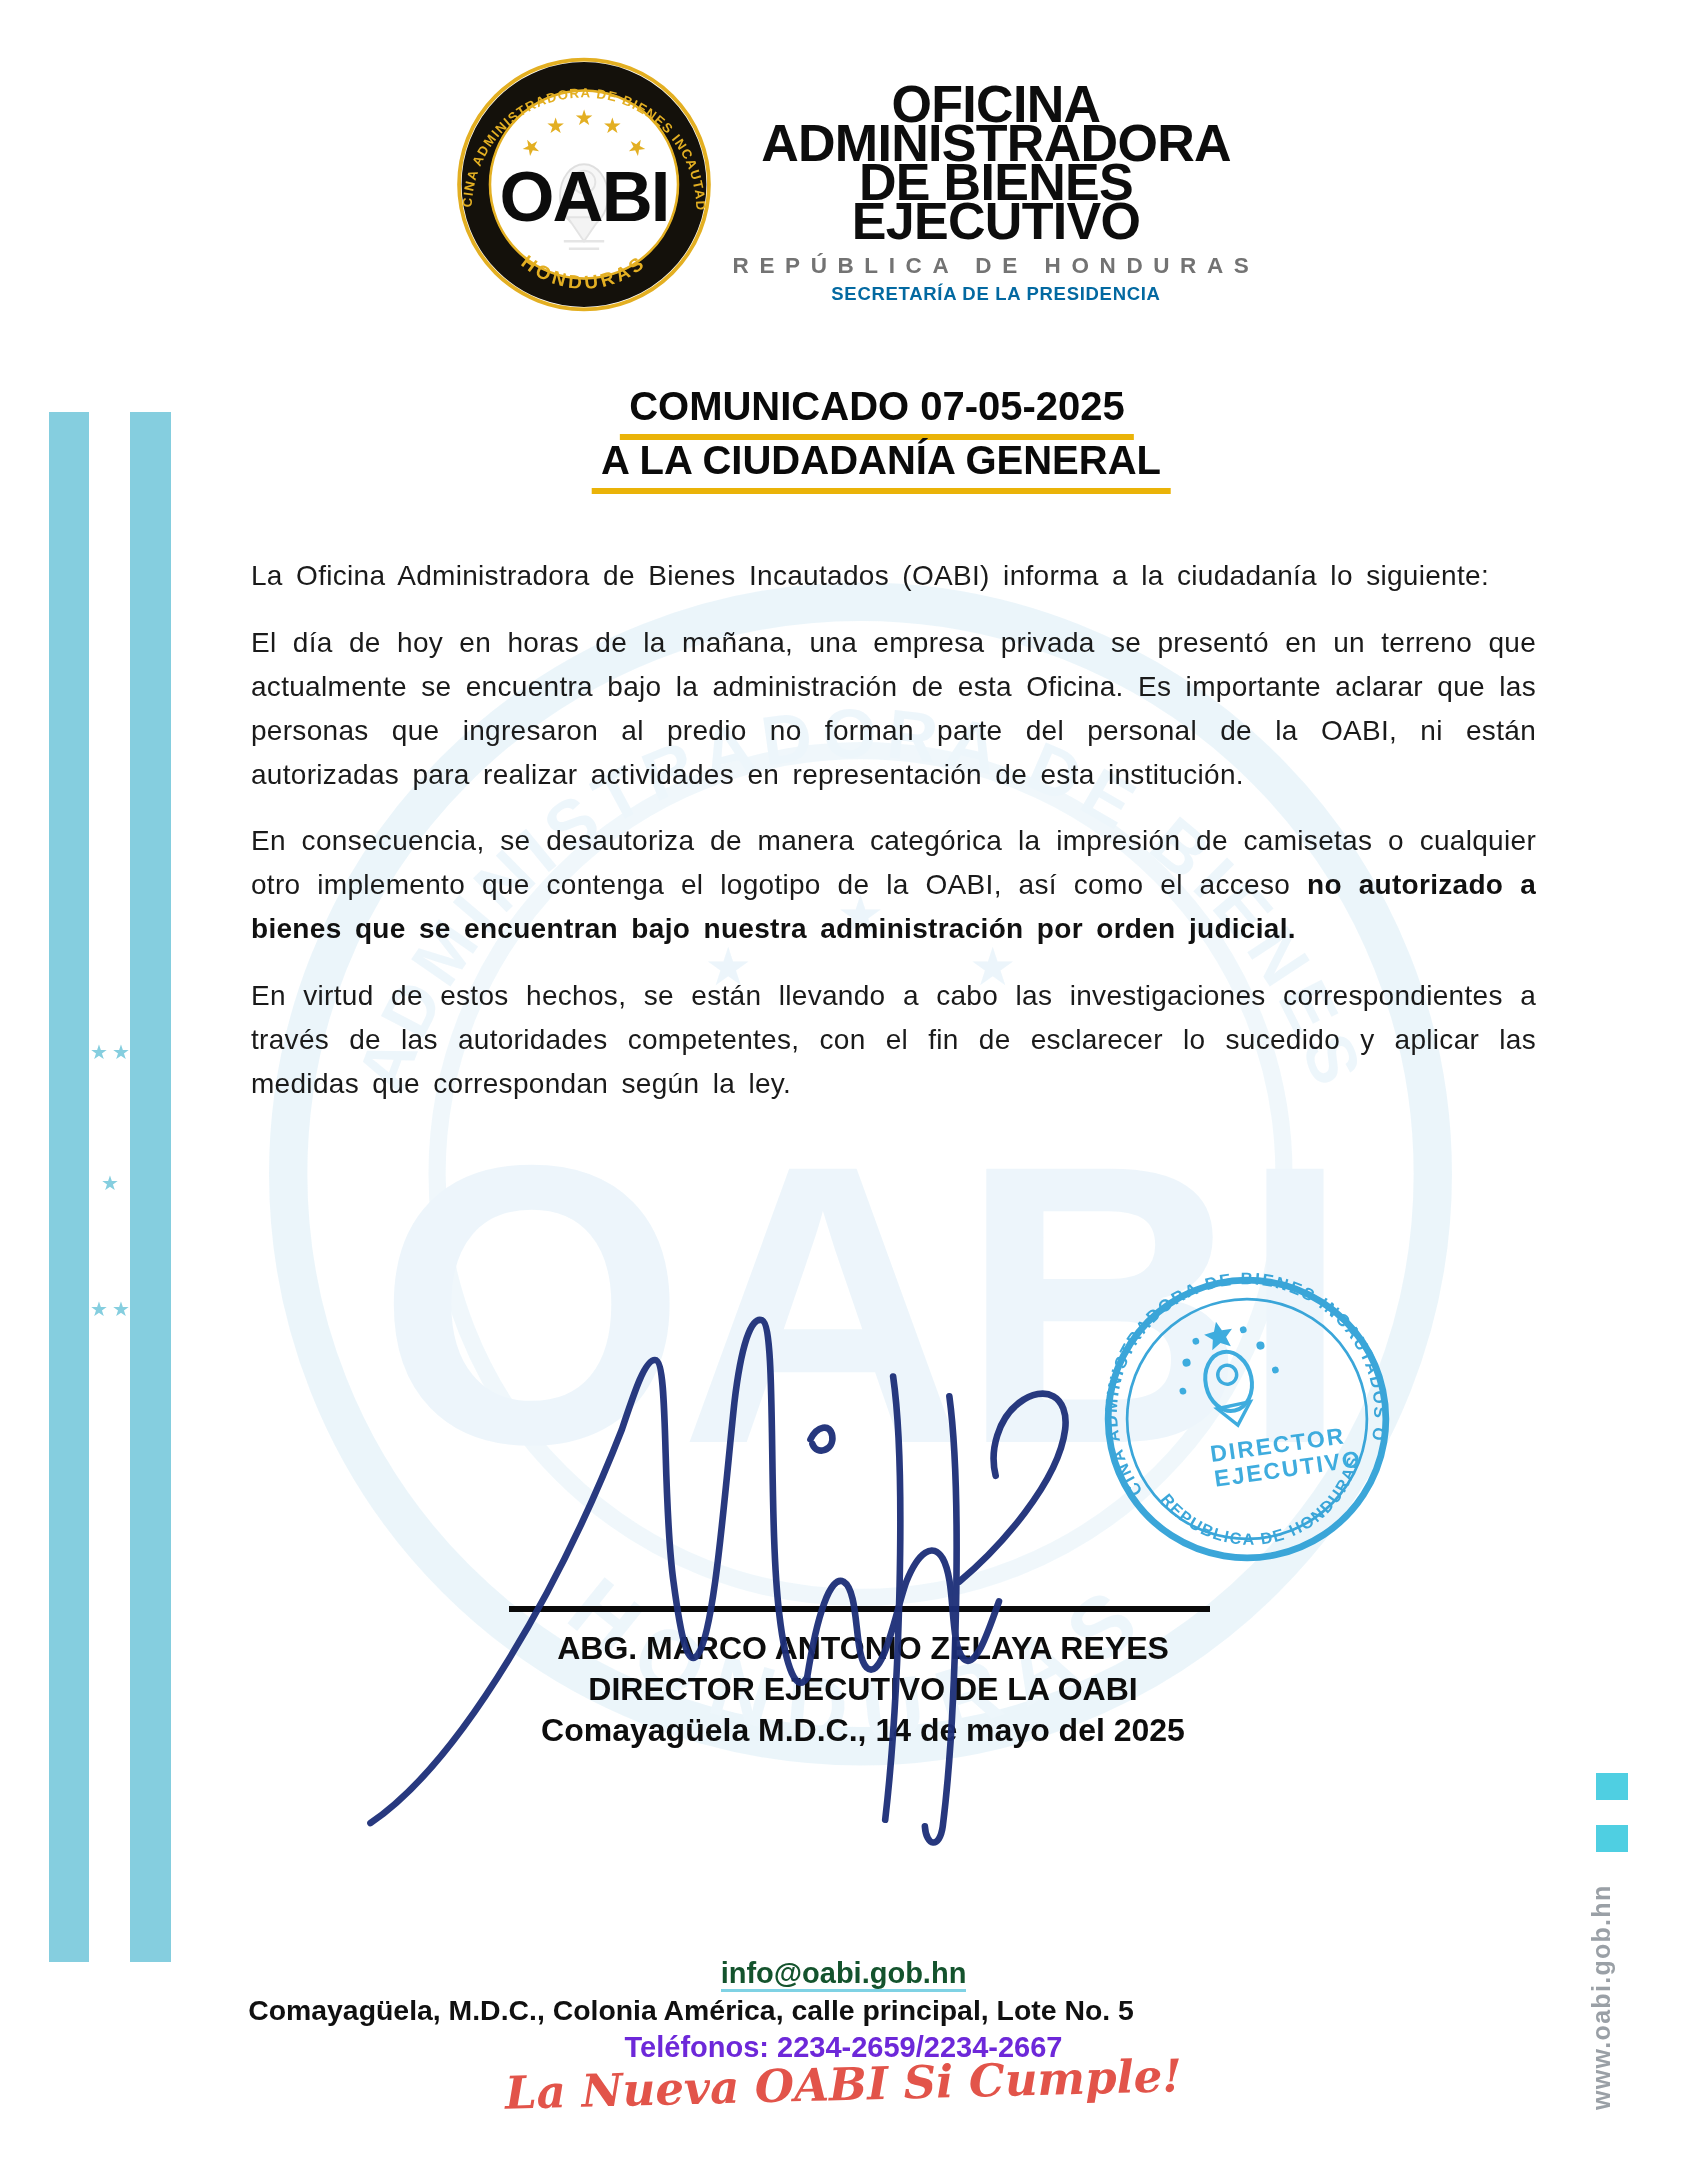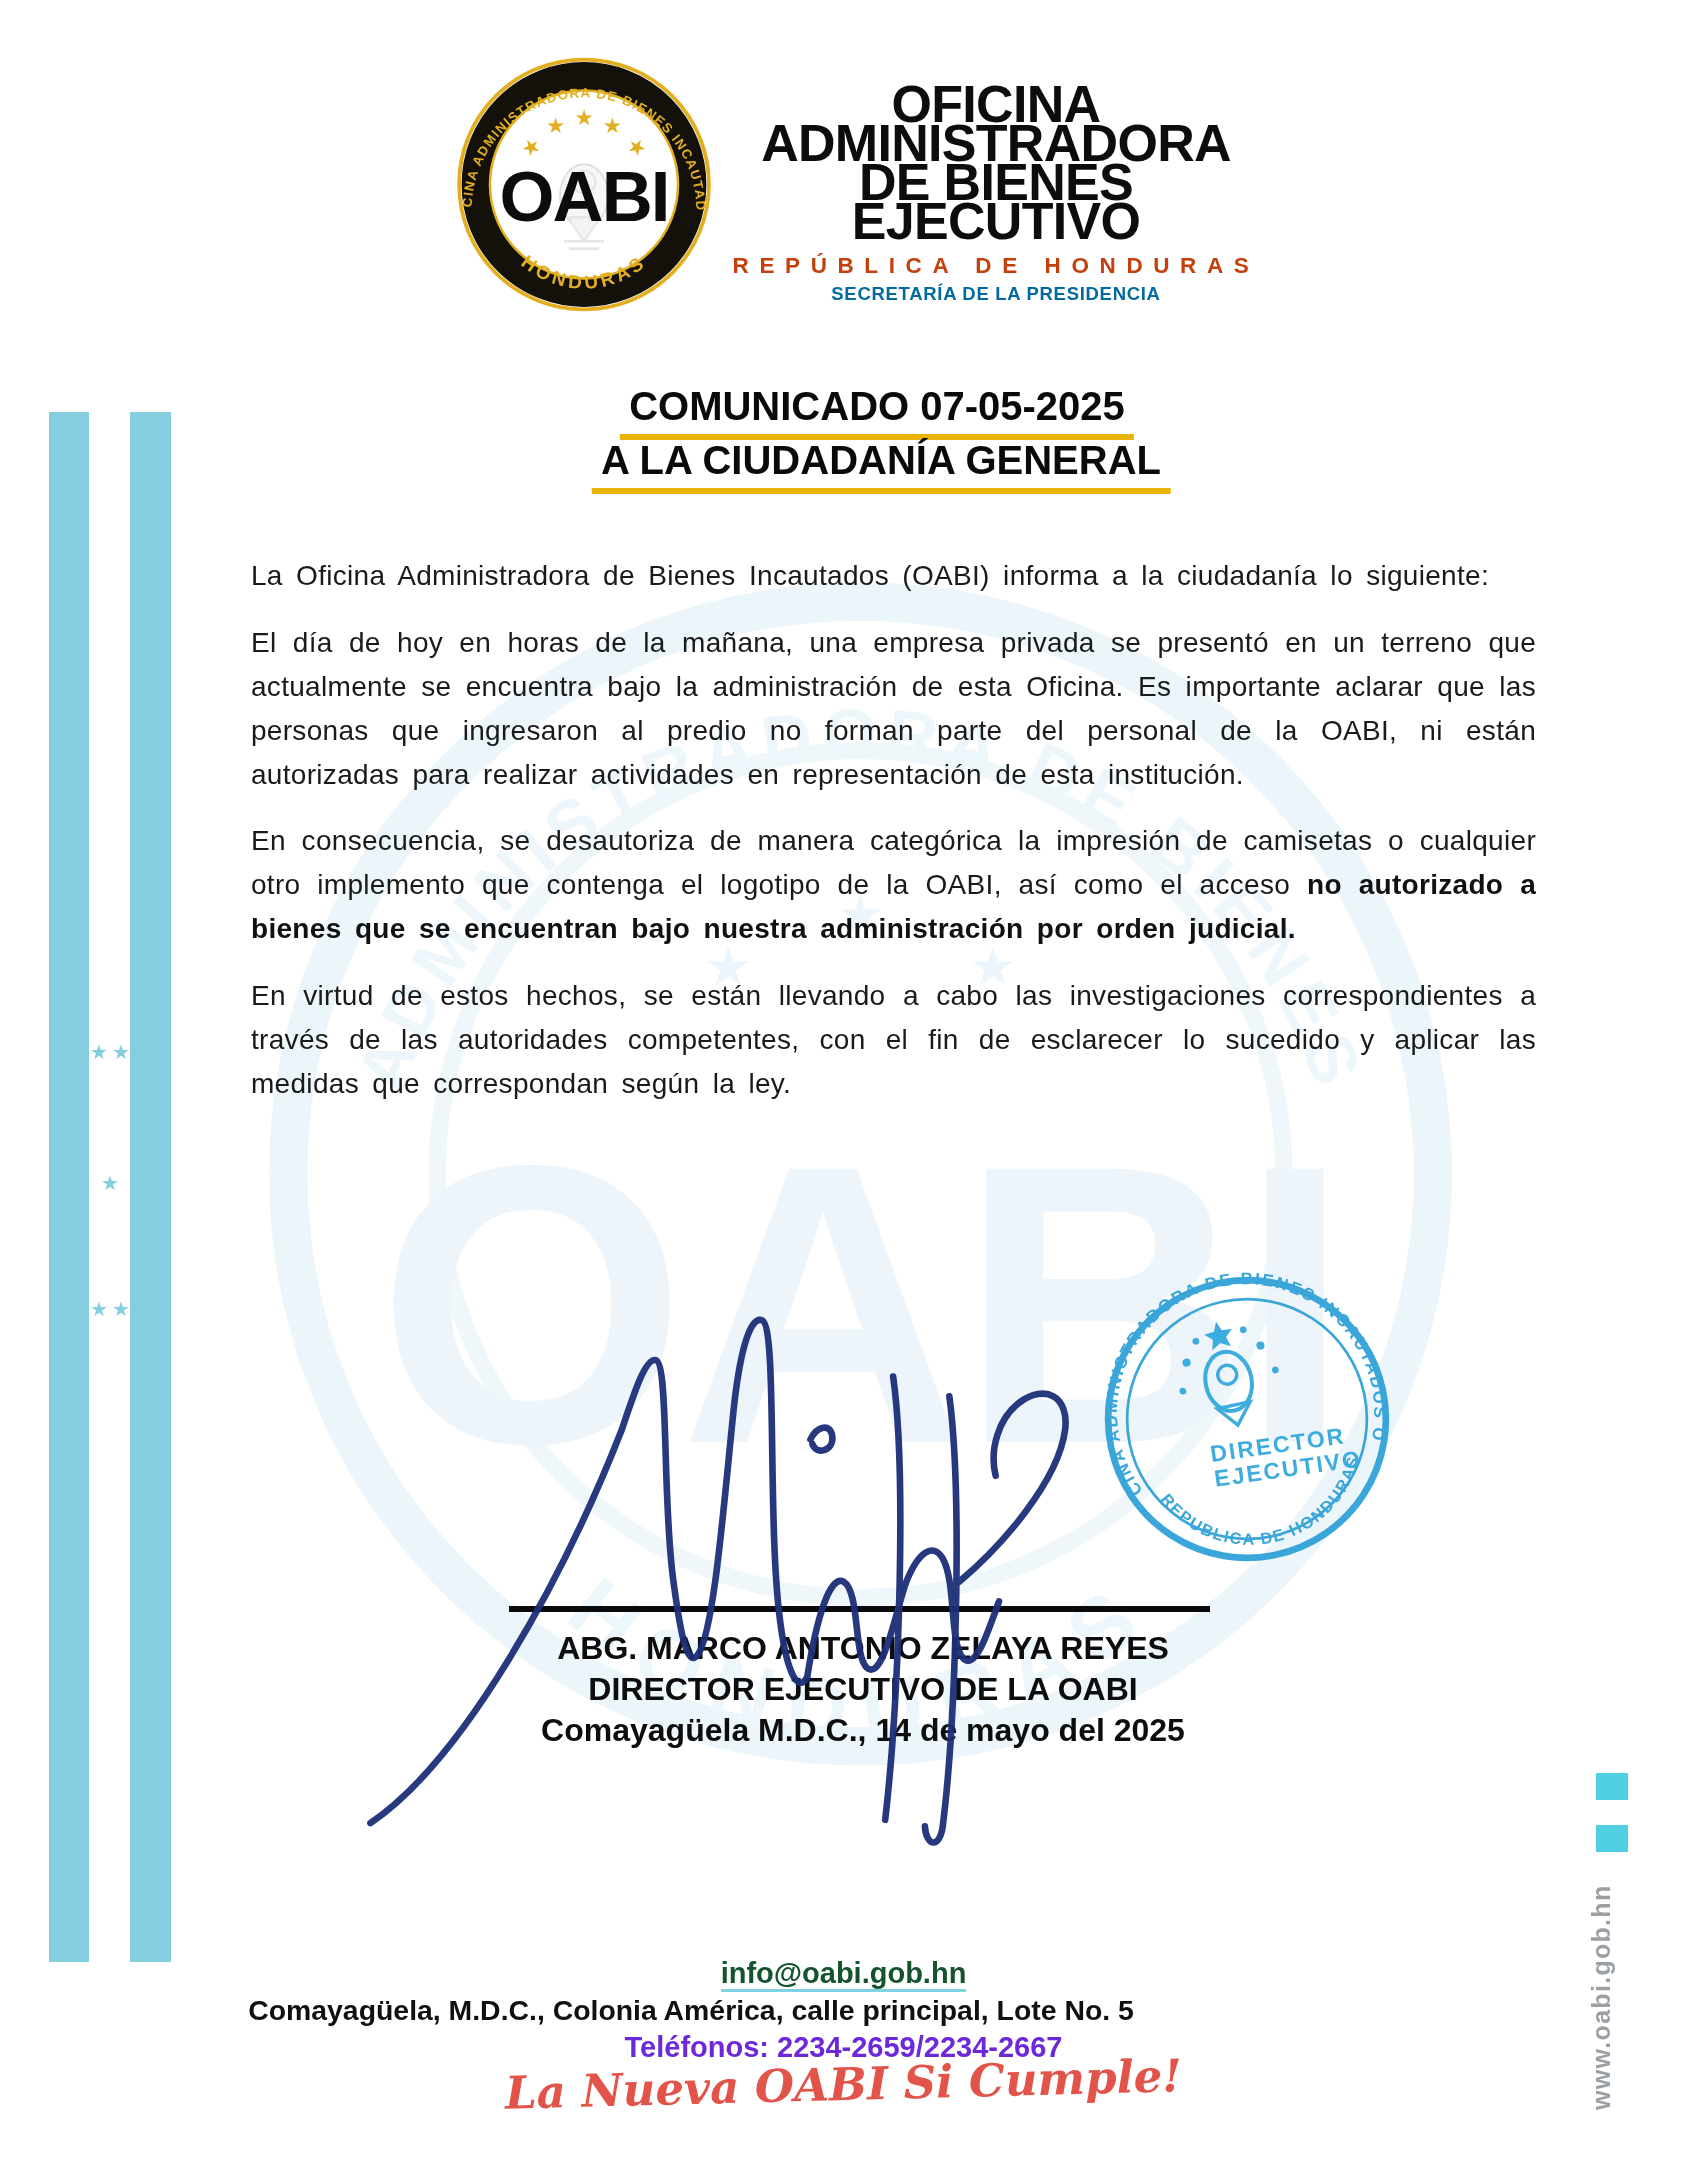--- a/index.html
+++ b/index.html
@@ -14,21 +14,21 @@
   .side-star{position:absolute;font-size:20px;line-height:20px;transform:translate(-50%,-50%);z-index:2;}
   .sq{position:absolute;width:32px;height:26.5px;z-index:2;}
   .website-vert{position:absolute;left:1587px;top:1852px;height:258px;width:34px;
        writing-mode:vertical-rl;transform:rotate(180deg);font-weight:bold;font-size:25px;
        letter-spacing:1.3px;z-index:2;}
   
   .logo{position:absolute;left:445px;top:52px;width:278px;height:265px;z-index:2;}
   .org-block{position:absolute;left:996px;top:85px;transform:translateX(-50%);
        text-align:center;z-index:2;}
   .org-line{font-weight:bold;font-size:52px;line-height:39px;letter-spacing:-0.7px;color:#0d0d0d;white-space:nowrap;}
-  .country-line{margin-top:12px;font-weight:bold;font-size:22.5px;letter-spacing:10.6px;white-space:nowrap;color:#c2410c;}
+  .country-line{margin-top:12px;font-weight:bold;font-size:22.5px;letter-spacing:10.6px;white-space:nowrap;color:#737373;}
   .secretariat-line{margin-top:4px;font-weight:bold;font-size:18.5px;letter-spacing:0.7px;white-space:nowrap;color:#0369a1;}
   
   .doc-title{position:absolute;transform:translateX(-50%);z-index:2;white-space:nowrap;}
   .doc-title span{display:inline-block;font-weight:bold;font-size:40px;color:#0a0a0a;
        padding:0 9.3px 5.3px 9.3px;border-bottom:6px solid #eab308;}
   
   .body-text{position:absolute;left:251px;top:554px;width:1285px;z-index:3;}
   .body-text p{margin:0 0 22.5px 0;font-size:28px;line-height:44px;text-align:justify;
        color:#1a1a1a;word-spacing:5.3px;letter-spacing:0.3px;}
   .body-text p b{font-weight:bold;color:#111;}

